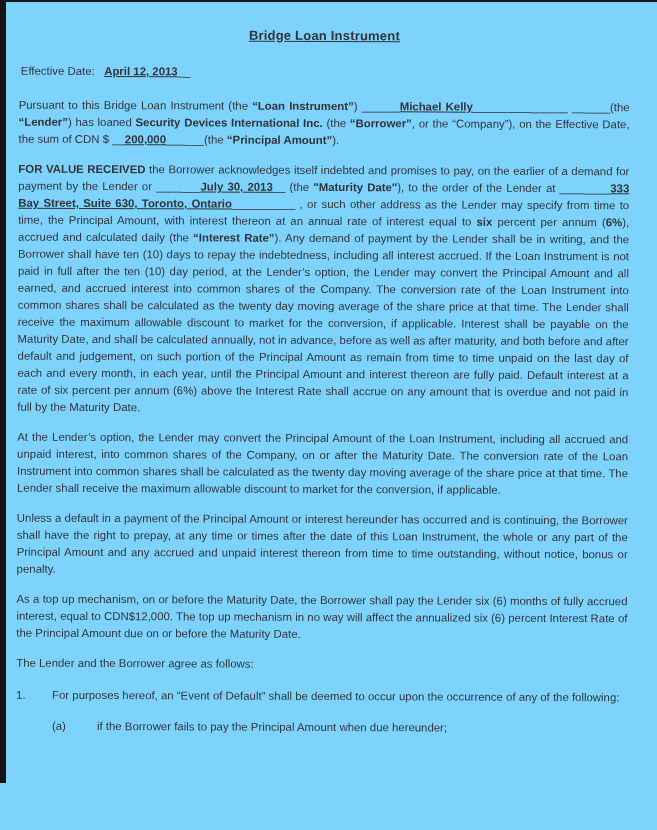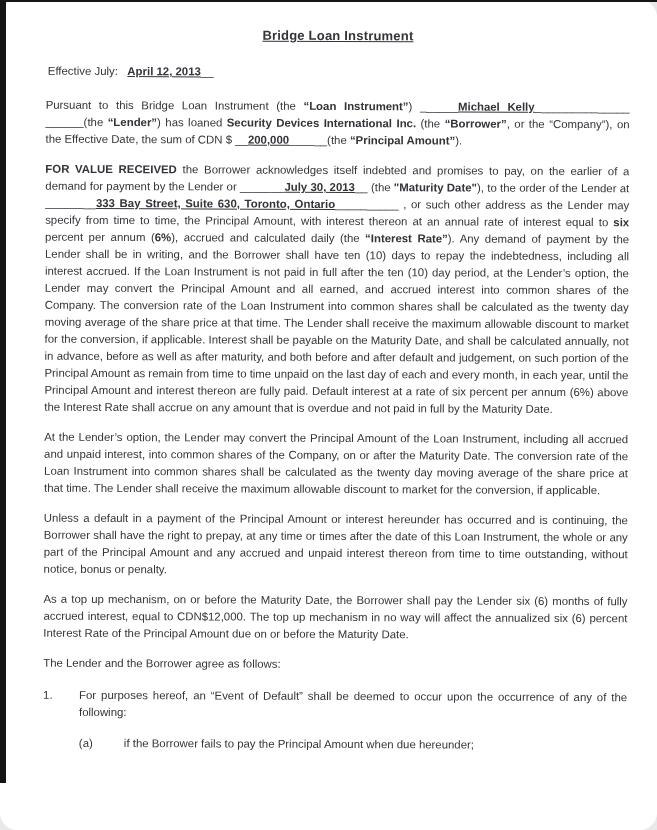--- a/index.html
+++ b/index.html
@@ -8,24 +8,23 @@
     background:#e9e8ea;
     font-family:"Liberation Sans",sans-serif;
     color:#333339;
     position:relative;
     overflow:hidden;
   }
   .scan-edge-left{position:absolute;left:0;top:0;width:6px;height:783px;background:#151515;z-index:5;}
   .scan-edge-top{position:absolute;left:0;top:0;width:657px;height:2px;background:#161616;z-index:5;}
   .paper{
     position:absolute;left:0;top:0;right:0;bottom:0;
-    background:#ffffff;
-    padding:26px 27px 0 46px;
+    background:#7dd3fc;
+    padding:26px 27px 0 19px;
     box-sizing:border-box;
-    border-radius:17px;
   }
   .tilt{transform:rotate(0.25deg);transform-origin:50% 0;}
   .doc-title{
     text-align:center;
     font-size:13px;
     font-weight:bold;
     text-decoration:underline;
     letter-spacing:.2px;
     margin:2px 0 23px 0;
   }
@@ -61,21 +60,21 @@
 <div class="scan-edge-top"></div>
 <div class="smudge-top-right"></div>
 <div class="smudge-bottom-left"></div>
 
 <div class="paper">
   <div class="tilt">
 
     <div class="doc-title">Bridge Loan Instrument</div>
 
     <div class="effective-line">
-      <span>Effective July:</span>
+      <span>Effective Date:</span>
       <span>&nbsp; </span>
       <span class="b u">April 12, 2013</span><span>__</span>
     </div>
 
     <div>
         <p class="para"><span>Pursuant to this Bridge Loan Instrument (the </span><span class="b">“Loan Instrument”</span><span>) </span><span>______</span><span class="b u">Michael Kelly</span><span>_______________ ______</span><span>(the </span><span class="b">“Lender”</span><span>) has loaned </span><span class="b">Security Devices International Inc.</span><span> (the </span><span class="b">“Borrower”</span><span>, or the “Company”), on the Effective Date, the sum of CDN $ </span><span>__</span><span class="b u">200,000</span><span>______</span><span>(the </span><span class="b">“Principal Amount”</span><span>).</span></p>
         <p class="para"><span class="b">FOR VALUE RECEIVED</span><span> the Borrower acknowledges itself indebted and promises to pay, on the earlier of a demand for payment by the Lender or </span><span>_______</span><span class="b u">July 30, 2013</span><span>__</span><span> (the </span><span class="b">"Maturity Date"</span><span>), to the order of the Lender at </span><span>________</span><span class="b u">333 Bay Street, Suite 630, Toronto, Ontario</span><span>__________</span><span> , or such other address as the Lender may specify from time to time, the Principal Amount, with interest thereon at an annual rate of interest equal to </span><span class="b">six</span><span> percent per annum (</span><span class="b">6%</span><span>), accrued and calculated daily (the </span><span class="b">“Interest Rate”</span><span>). Any demand of payment by the Lender shall be in writing, and the Borrower shall have ten (10) days to repay the indebtedness, including all interest accrued. If the Loan Instrument is not paid in full after the ten (10) day period, at the Lender’s option, the Lender may convert the Principal Amount and all earned, and accrued interest into common shares of the Company. The conversion rate of the Loan Instrument into common shares shall be calculated as the twenty day moving average of the share price at that time.  The Lender shall receive the maximum allowable discount to market for the conversion, if applicable. Interest shall be payable on the Maturity Date, and shall be calculated annually, not in advance, before as well as after maturity, and both before and after default and judgement, on such portion of the Principal Amount as remain from time to time unpaid on the last day of each and every month, in each year, until the Principal Amount and interest thereon are fully paid.  Default interest at a rate of six percent per annum (6%) above the Interest Rate shall accrue on any amount that is overdue and not paid in full by the Maturity Date.</span></p>
         <p class="para"><span>At the Lender’s option, the Lender may convert the Principal Amount of the Loan Instrument, including all accrued and unpaid interest, into common shares of the Company, on or after the Maturity Date. The conversion rate of the Loan Instrument into common shares shall be calculated as the twenty day moving average of the share price at that time.  The Lender shall receive the maximum allowable discount to market for the conversion, if applicable.</span></p>
         <p class="para"><span>Unless a default in a payment of the Principal Amount or interest hereunder has occurred and is continuing, the Borrower shall have the right to prepay, at any time or times after the date of this Loan Instrument, the whole or any part of the Principal Amount and any accrued and unpaid interest thereon from time to time outstanding, without notice, bonus or penalty.</span></p>
         <p class="para"><span>As a top up mechanism, on or before the Maturity Date, the Borrower shall pay the Lender six (6) months of fully accrued interest, equal to CDN$12,000. The top up mechanism in no way will affect the annualized six (6) percent Interest Rate of the Principal Amount due on or before the Maturity Date.</span></p>

